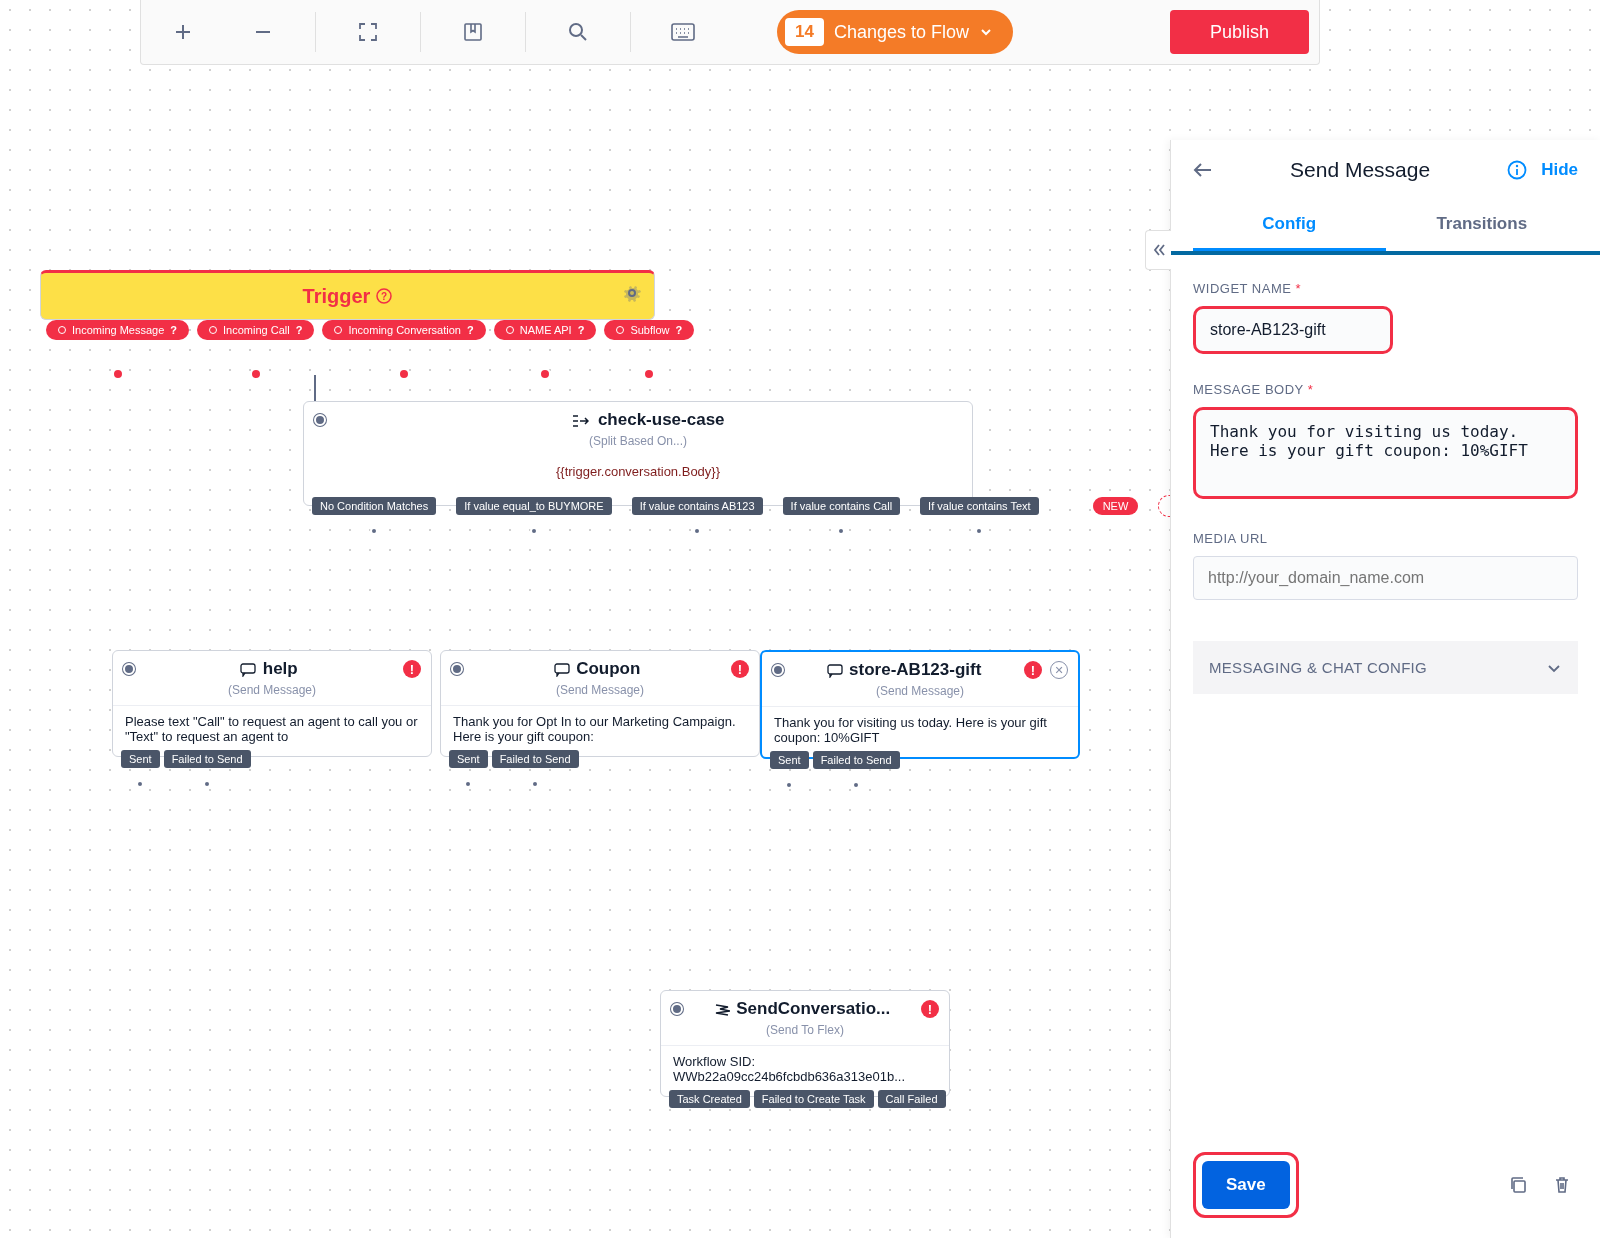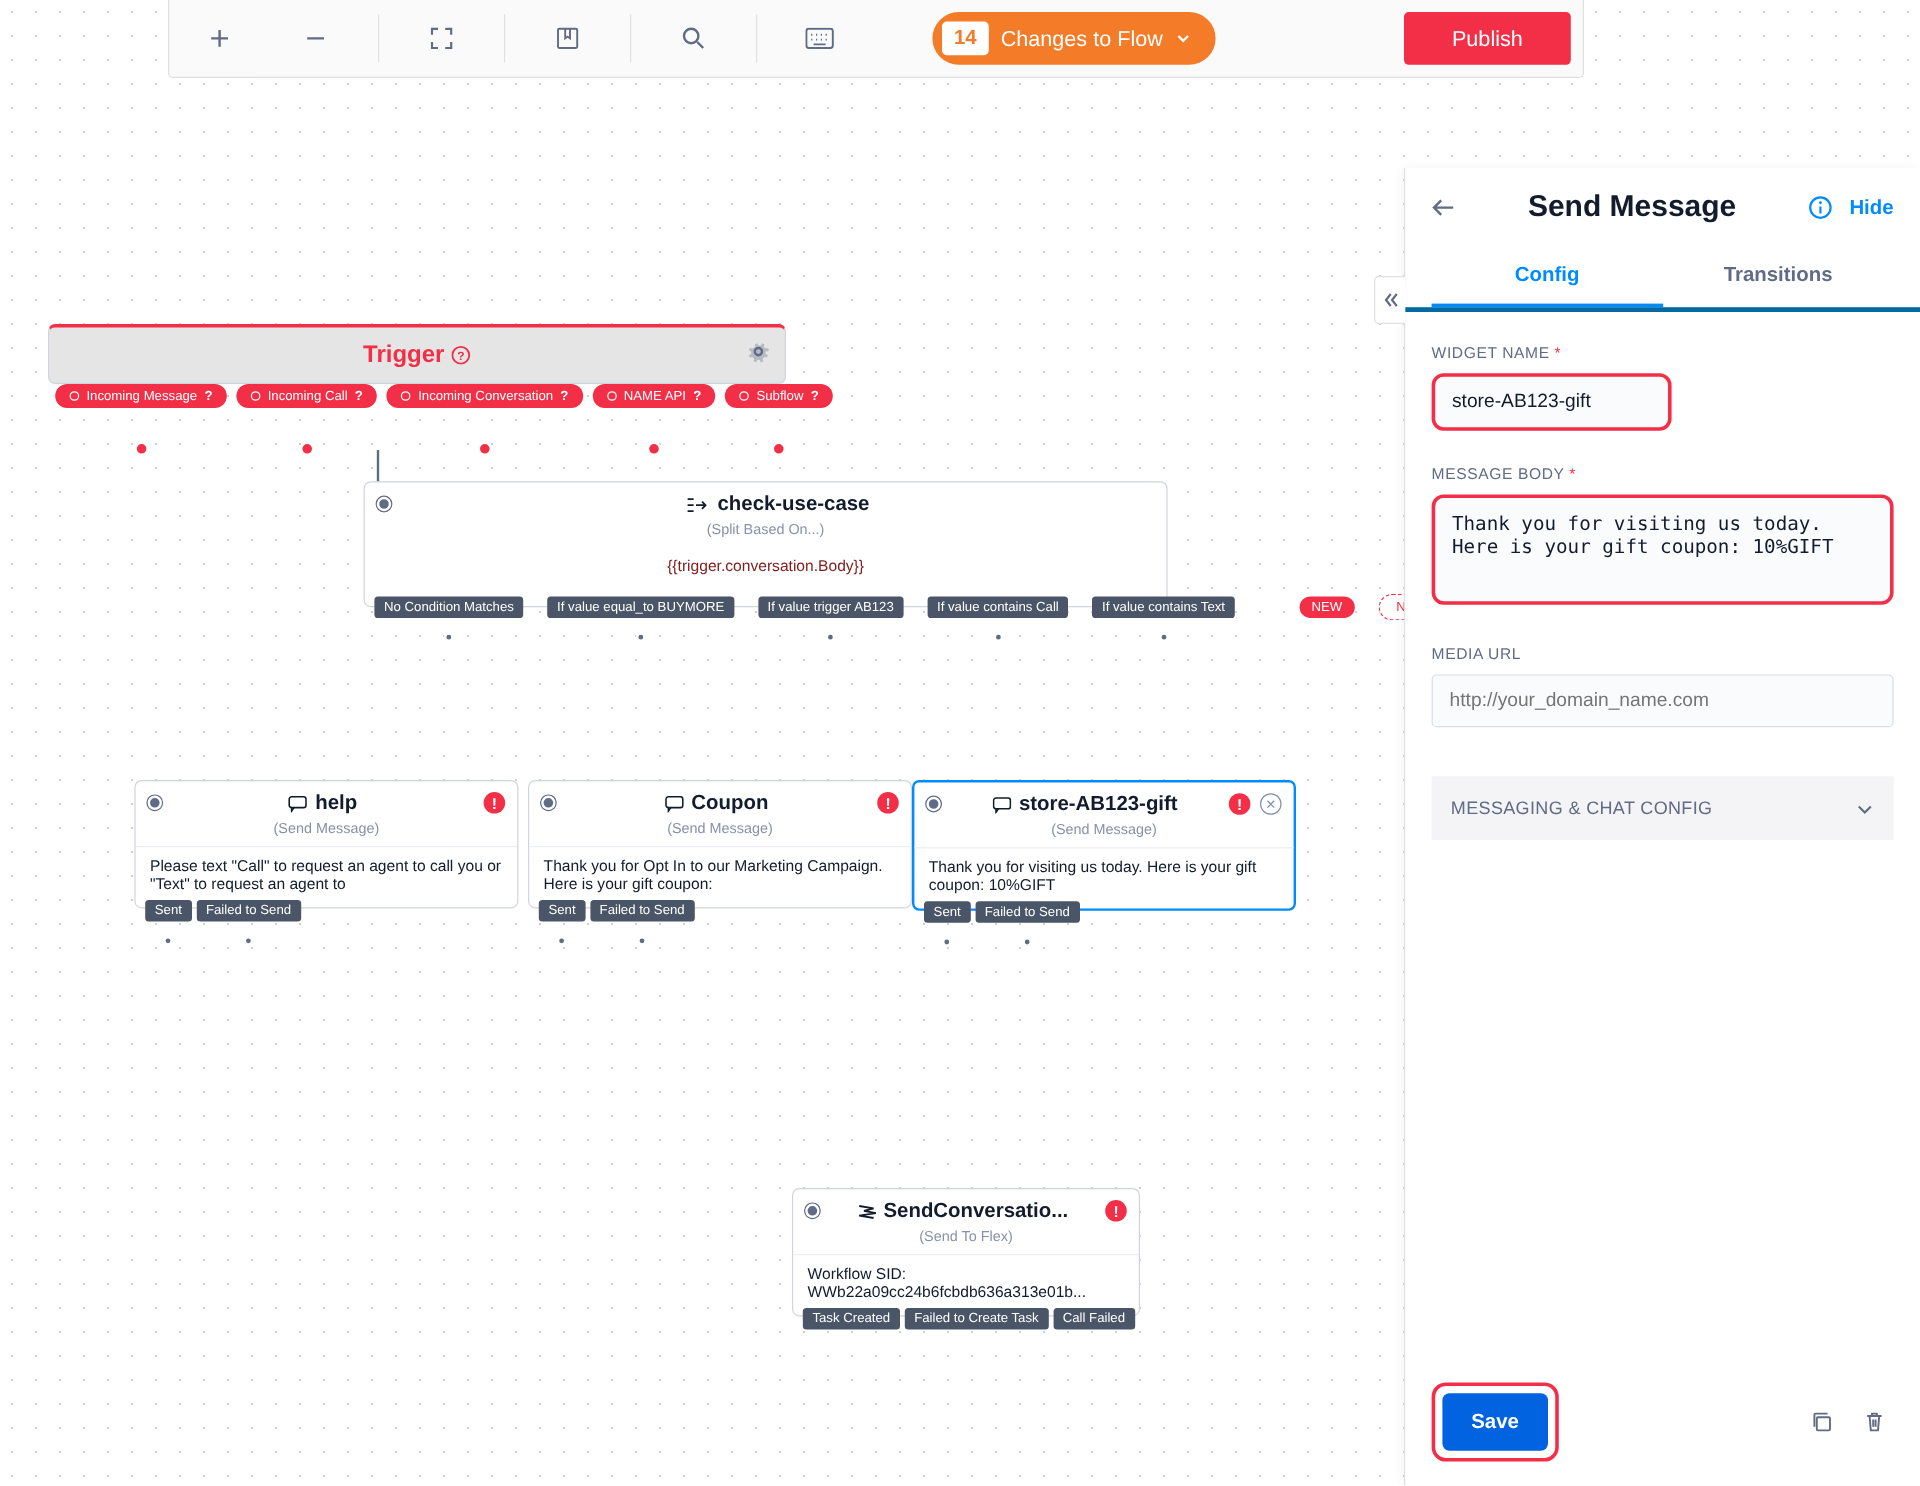--- a/index.html
+++ b/index.html
@@ -15,21 +15,21 @@
 .changes-pill { display: flex; align-items: center; background: #f47b27; color: #fff; border-radius: 22px; height: 44px; padding: 0 20px 0 8px; gap: 10px; cursor: pointer; }
 .changes-count { background: #fff; color: #f47b27; font-weight: 700; padding: 4px 10px; border-radius: 4px; font-size: 17px; }
 .changes-label { font-size: 18px; }
 .publish-btn { margin-left: auto; background: #f22f46; color: #fff; border: none; height: 44px; padding: 0 40px; font-size: 18px; border-radius: 4px; cursor: pointer; }
 
 
 .panel { position: absolute; right: 0; top: 140px; bottom: 0; width: 430px; background: #fff; border-left: 1px solid #e0e0e0; box-shadow: -2px 0 8px rgba(0,0,0,0.05); z-index: 40; display: flex; flex-direction: column; }
 .panel-collapse { position: absolute; left: -26px; top: 90px; width: 26px; height: 40px; background: #fff; border: 1px solid #e0e0e0; border-right: none; border-radius: 4px 0 0 4px; display: flex; align-items: center; justify-content: center; cursor: pointer; color: #606b85; }
 .panel-header { display: flex; align-items: center; padding: 18px 22px; gap: 14px; }
 .panel-back { color: #606b85; cursor: pointer; display: flex; }
-.panel-title { flex: 1; text-align: center; font-size: 25px; font-weight: 700; color: #121c2d; }
+.panel-title { flex: 1; text-align: center; font-size: 21px; font-weight: 400; color: #121c2d; }
 .panel-info { color: #008cff; cursor: pointer; display: flex; }
 .panel-hide { color: #008cff; font-size: 17px; font-weight: 600; cursor: pointer; }
 .tabs { display: flex; border-bottom: 4px solid #0369a1; padding: 0 22px; }
 .tab { flex: 1; text-align: center; padding: 14px 0; font-size: 17px; font-weight: 600; color: #606b85; cursor: pointer; border-bottom: 3px solid transparent; }
 .tab.active { color: #008cff; border-bottom-color: #008cff; }
 .panel-body { flex: 1; padding: 26px 22px; overflow-y: auto; }
 .field-label { font-size: 13px; letter-spacing: 0.5px; color: #606b85; text-transform: uppercase; margin-bottom: 10px; display: flex; gap: 4px; }
 .field-label .req { color: #f22f46; }
 .field-input { width: 100%; border: 1px solid #d8dce6; background: #fafbfc; padding: 12px 14px; font-size: 16px; border-radius: 4px; margin-bottom: 41px; color: #121c2d; }
 .field-textarea { width: 100%; border: 1px solid #d8dce6; background: #fafbfc; padding: 12px 14px; font-size: 16px; border-radius: 4px; margin-bottom: 28px; resize: none; min-height: 92px; color: #121c2d; }
@@ -52,21 +52,21 @@
 .node-close { width: 18px; height: 18px; border: 1px solid #8891aa; color: #8891aa; border-radius: 50%; display: flex; align-items: center; justify-content: center; font-size: 11px; cursor: pointer; }
 .port-row { display: flex; gap: 4px; position: absolute; bottom: -12px; left: 8px; }
 .pill-gray { background: #4a5568; color: #fff; font-size: 11px; padding: 3px 8px; border-radius: 3px; position: relative; white-space: nowrap; }
 .pill-red { background: #f22f46; color: #fff; font-size: 11px; padding: 3px 10px; border-radius: 12px; position: relative; white-space: nowrap; }
 .pill-red-out { background: #f22f46; color: #fff; font-size: 11px; padding: 4px 12px; border-radius: 12px; position: relative; display: flex; align-items: center; gap: 6px; white-space: nowrap; }
 .pill-red-out .o-dot { width: 8px; height: 8px; border: 1.5px solid #fff; border-radius: 50%; }
 .pill-dashed { border: 1.5px dashed #f22f46; background: #fff; color: #f22f46; padding: 4px 14px; border-radius: 12px; font-size: 11px; position: relative; }
 .port-dot-s { position: absolute; width: 8px; height: 8px; background: #606b85; border: 2px solid #fff; border-radius: 50%; bottom: -20px; left: 50%; transform: translateX(-50%); }
 
 
-.trigger-node { position: absolute; left: 40px; top: 270px; width: 615px; height: 50px; background: #e5e5e5; border: 1px solid #d0d4dc; border-top: 3px solid #f22f46; border-radius: 6px; z-index: 10; display: flex; align-items: center; justify-content: center; }
+.trigger-node { position: absolute; left: 40px; top: 270px; width: 615px; height: 50px; background: #fde047; border: 1px solid #d0d4dc; border-top: 3px solid #f22f46; border-radius: 6px; z-index: 10; display: flex; align-items: center; justify-content: center; }
 .trigger-title { color: #f22f46; font-size: 20px; font-weight: 600; display: flex; align-items: center; gap: 6px; }
 .trigger-gear { position: absolute; right: 12px; top: 10px; color: #606b85; cursor: pointer; }
 .trigger-pills { position: absolute; left: 46px; top: 320px; display: flex; gap: 8px; z-index: 11; }
 .trig-pill-dot { position: absolute; width: 12px; height: 12px; background: #f22f46; border: 2px solid #fff; border-radius: 50%; bottom: -40px; left: 50%; transform: translateX(-50%); }
 
 
 .conn-line { position: absolute; width: 2px; background: #606b85; z-index: 5; }
 .conn-arrow { position: absolute; width: 0; height: 0; border-left: 6px solid transparent; border-right: 6px solid transparent; border-top: 8px solid #606b85; z-index: 5; }
 
 
@@ -194,21 +194,21 @@
           <path d="M2 2h5M2 7h5M2 12h5M9 7h7M14 4l3 3-3 3" stroke="#121c2d" stroke-width="1.5" fill="none"></path>
         </svg>
       <span class="node-title" style="display:inline">check-use-case</span>
     </div>
   </div>
   <div class="node-sub">(Split Based On...)</div>
   <div style="text-align:center; font-size:13px; padding:8px 0 26px; color:#7f1d1d;">{{trigger.conversation.Body}}</div>
   <div class="split-ports">
     <div class="pill-gray"><span>No Condition Matches</span><div class="port-dot-s"></div></div>
     <div class="pill-gray"><span>If value equal_to BUYMORE</span><div class="port-dot-s"></div></div>
-    <div class="pill-gray"><span>If value trigger AB123</span><div class="port-dot-s"></div></div>
+    <div class="pill-gray"><span>If value contains AB123</span><div class="port-dot-s"></div></div>
     <div class="pill-gray"><span>If value contains Call</span><div class="port-dot-s"></div></div>
     <div class="pill-gray"><span>If value contains Text</span><div class="port-dot-s"></div></div>
     <div style="width:14px"></div>
     <div class="pill-red"><span>NEW</span></div>
     <div class="pill-dashed"><span>NEW</span></div>
   </div>
 </div>
 
 <div class="node msg-node help-node">
   <div class="node-header">

